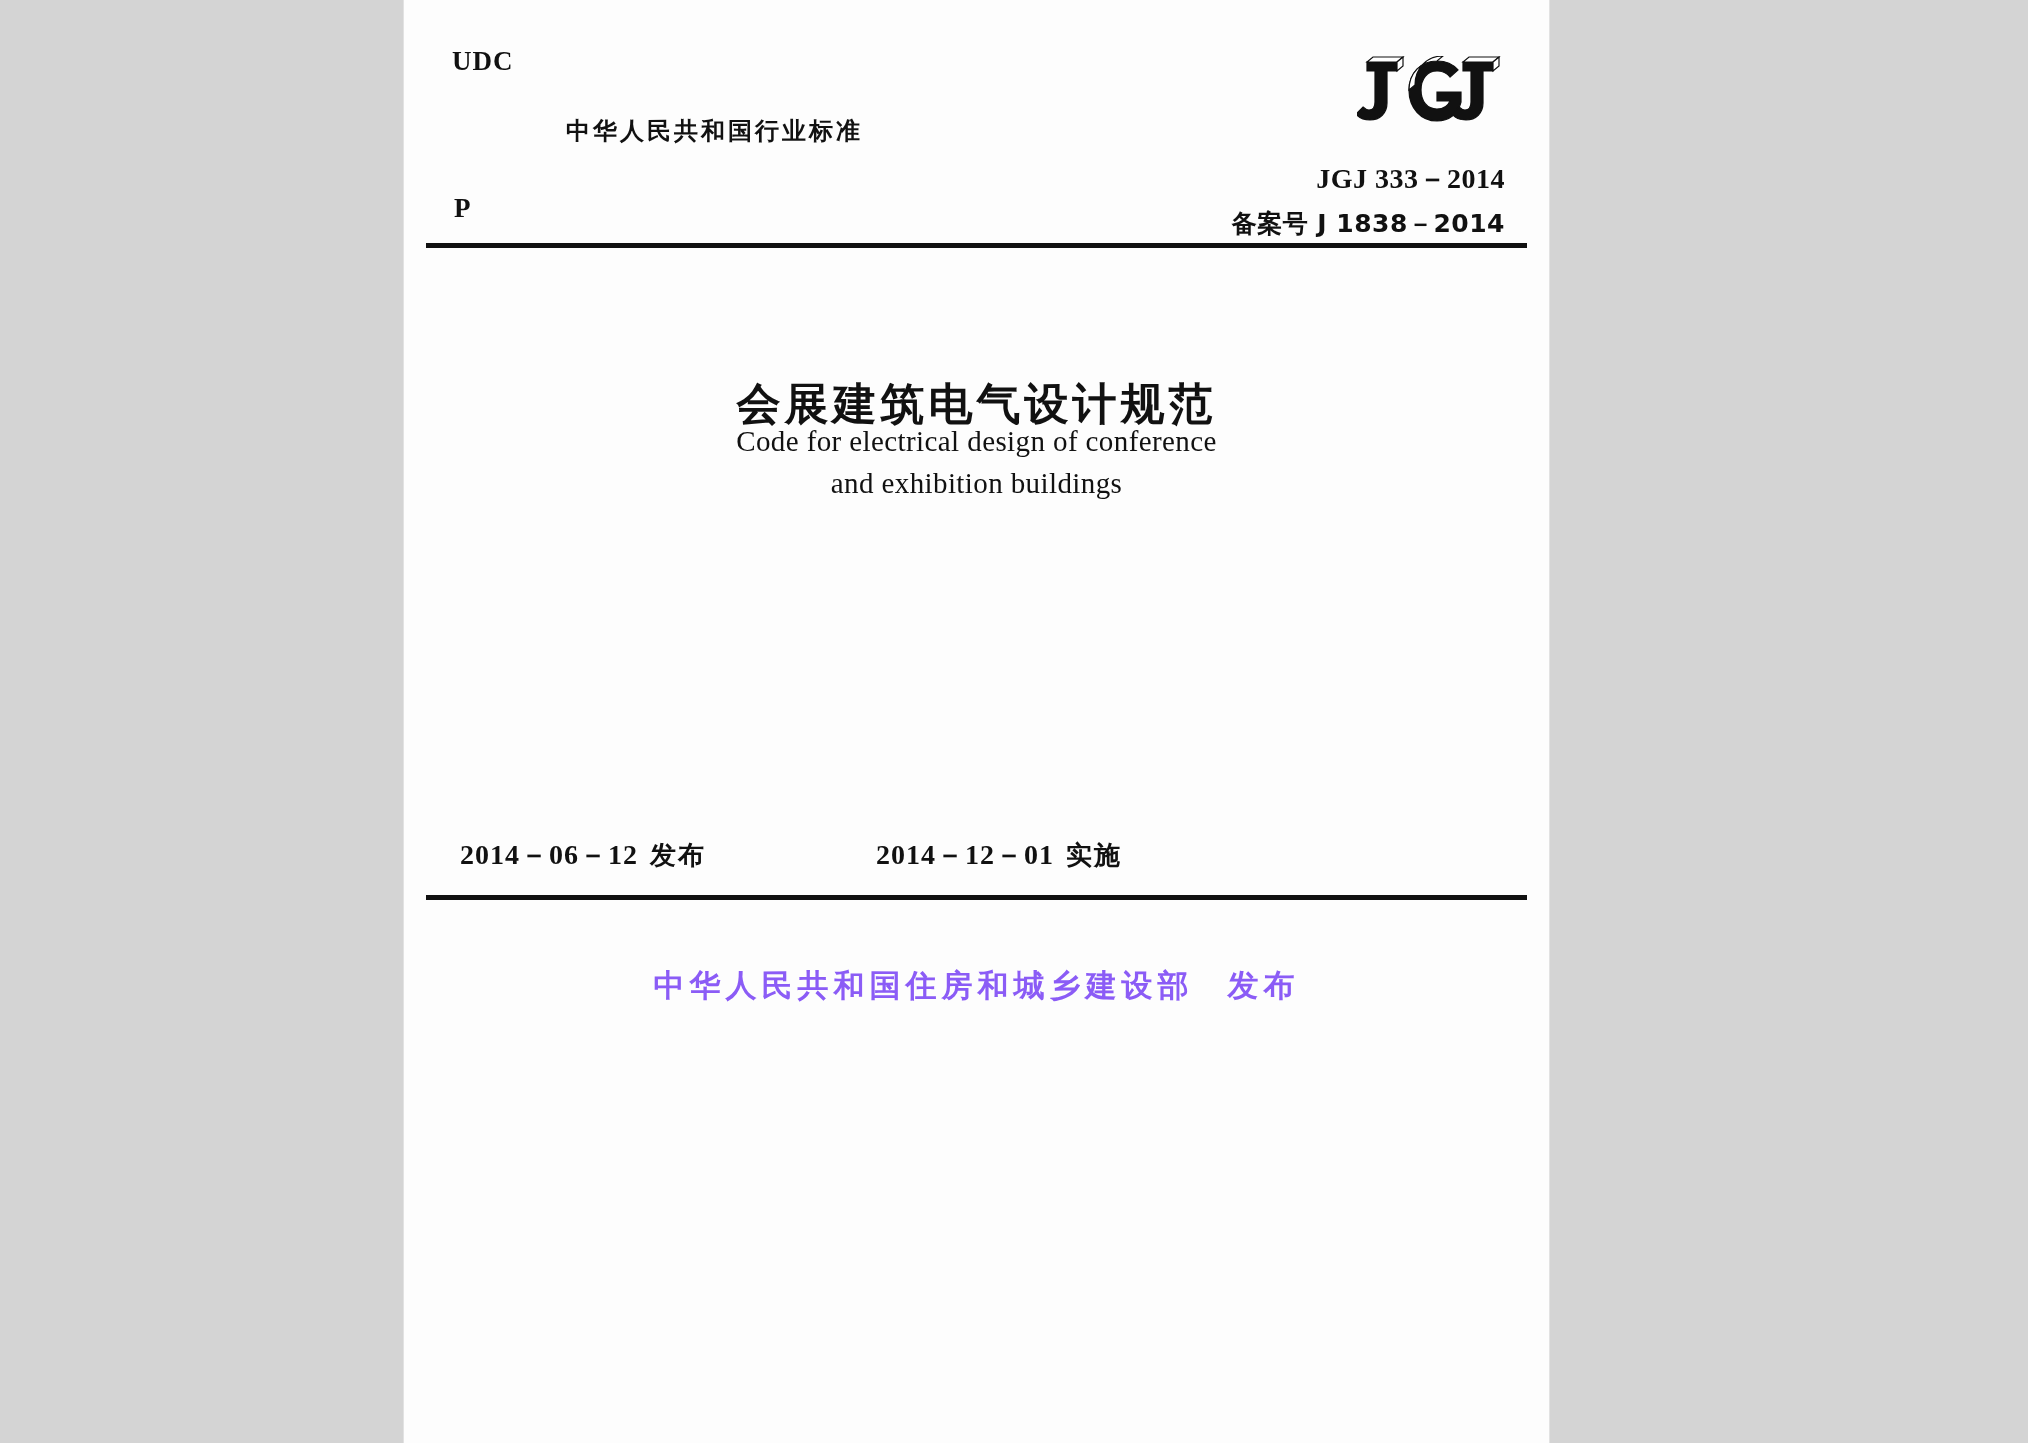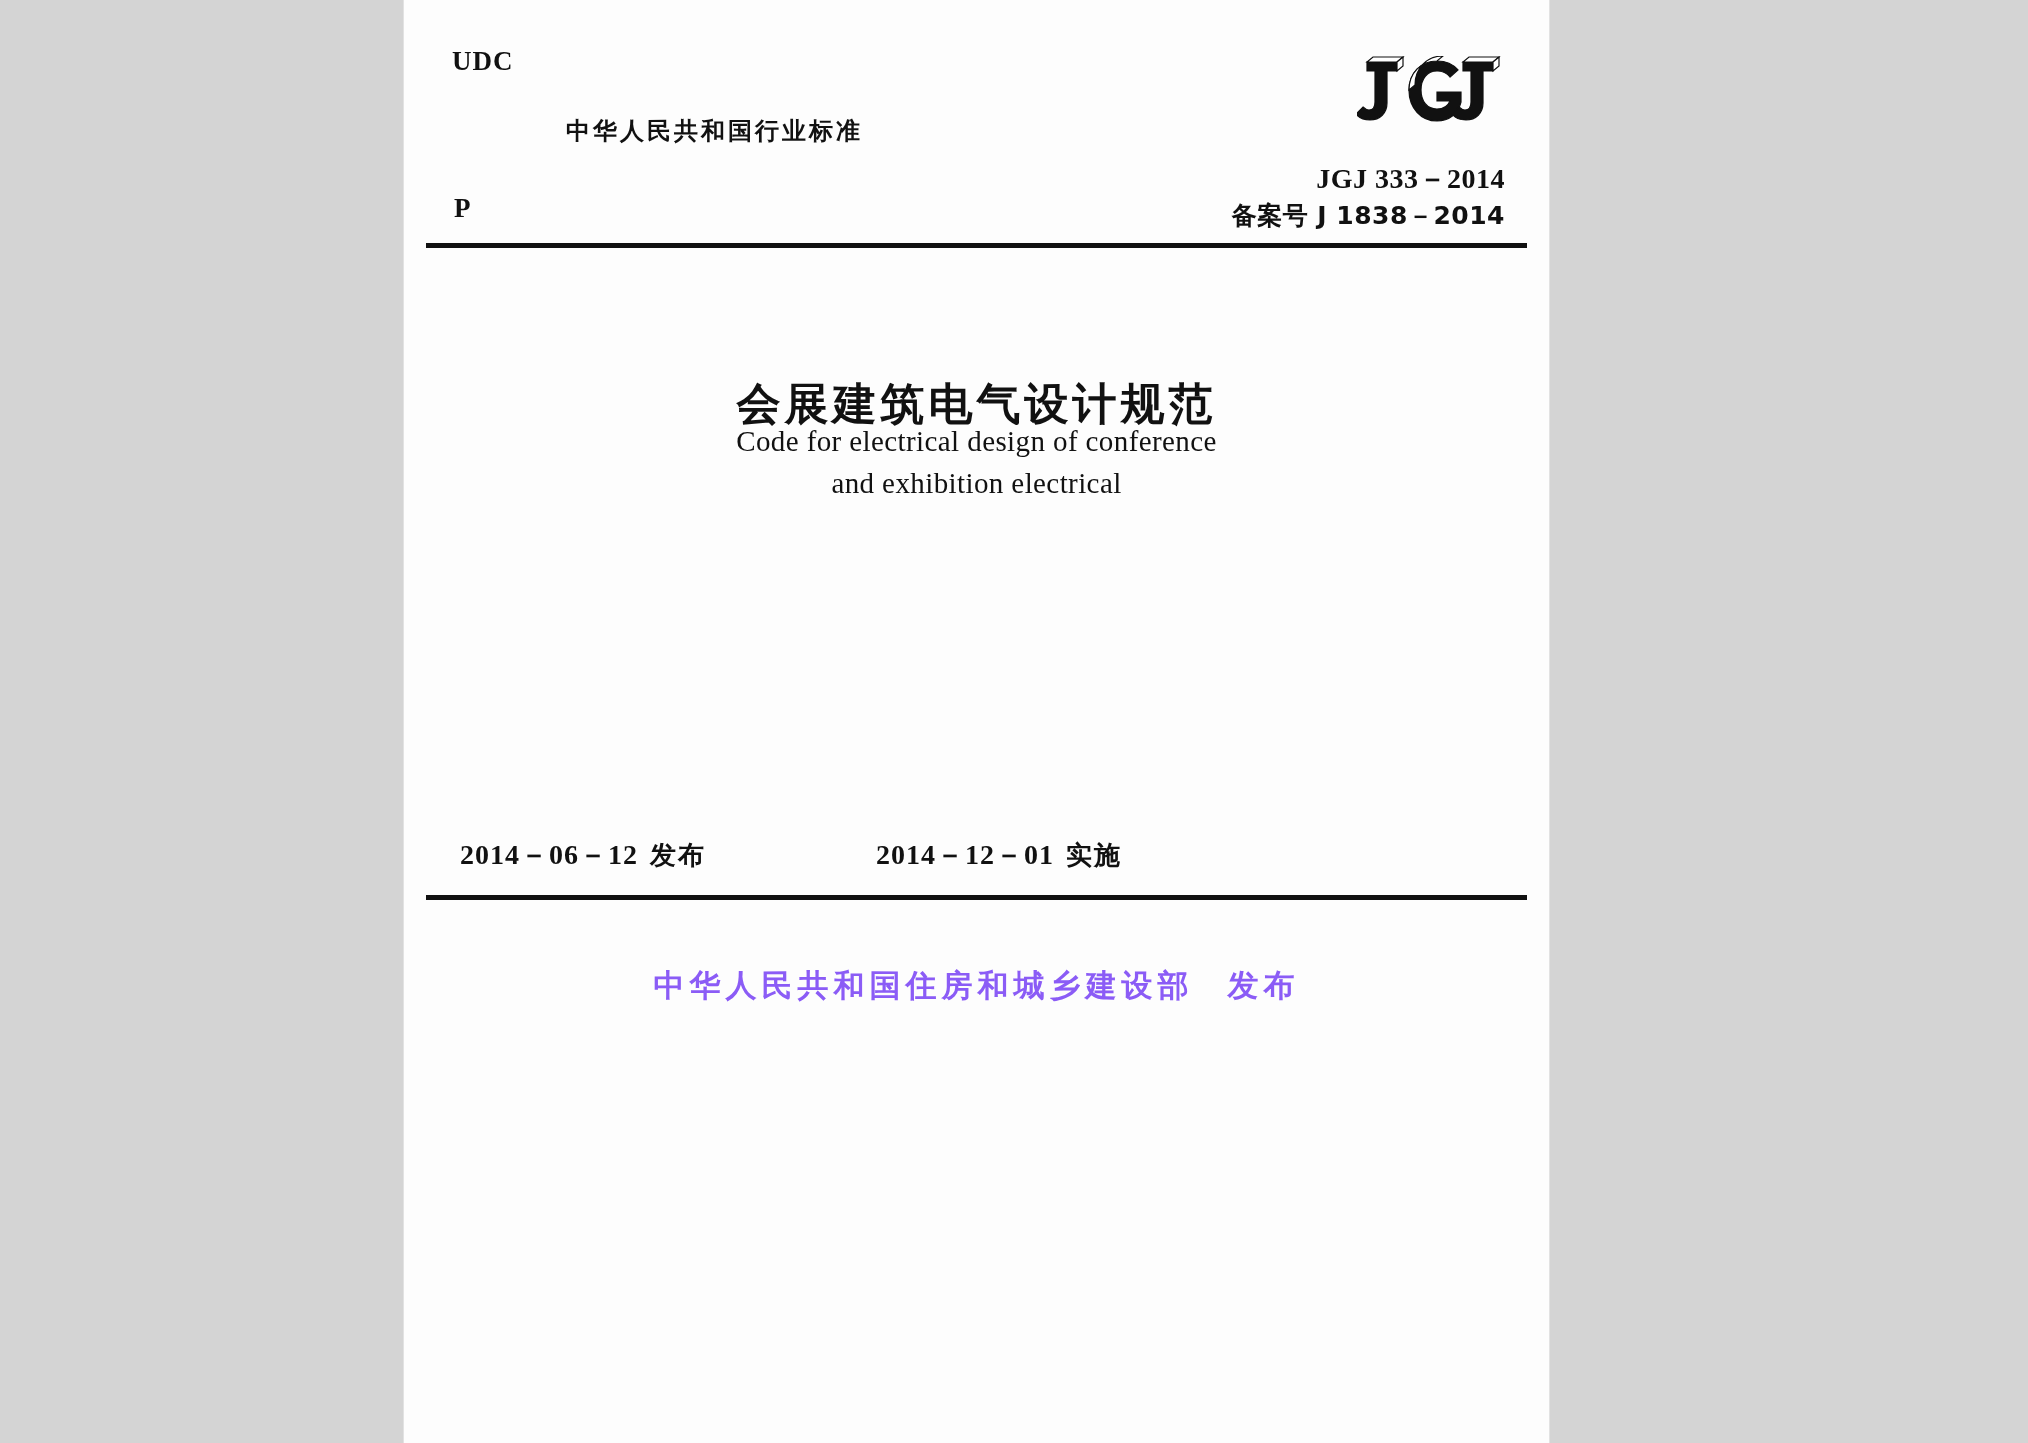--- a/index.html
+++ b/index.html
@@ -78,21 +78,21 @@
     top: 161px;
     text-align: right;
     font-family: "Liberation Serif", serif;
     font-weight: bold;
     font-size: 28px;
     color: #111;
     letter-spacing: 0.5px;
     line-height: 1.25;
   }
   .code-no div + div {
-    margin-top: 4px;
+    margin-top: 12px;
     font-family: "DejaVu Sans", sans-serif;
     font-size: 25px;
   }
   .code-no .cn-mix {
     font-family: "DejaVu Sans", sans-serif;
   }
 
   .rule-top {
     position: absolute;
     left: 22px;
@@ -217,21 +217,21 @@
       <div>JGJ 333－2014</div>
       <div class="cn-mix">备案号 J 1838－2014</div>
     </div>
 
     <div class="rule-top"></div>
 
     <div class="title-cn">会展建筑电气设计规范</div>
 
     <div class="title-en">
       <div>Code for electrical design of conference</div>
-      <div>and exhibition electrical</div>
+      <div>and exhibition buildings</div>
     </div>
 
     <div class="dates">
       <div class="date-issue">
         <span>2014－06－12</span><span class="cn-inline">发布</span>
       </div>
       <div class="date-effect">
         <span>2014－12－01</span><span class="cn-inline">实施</span>
       </div>
     </div>

